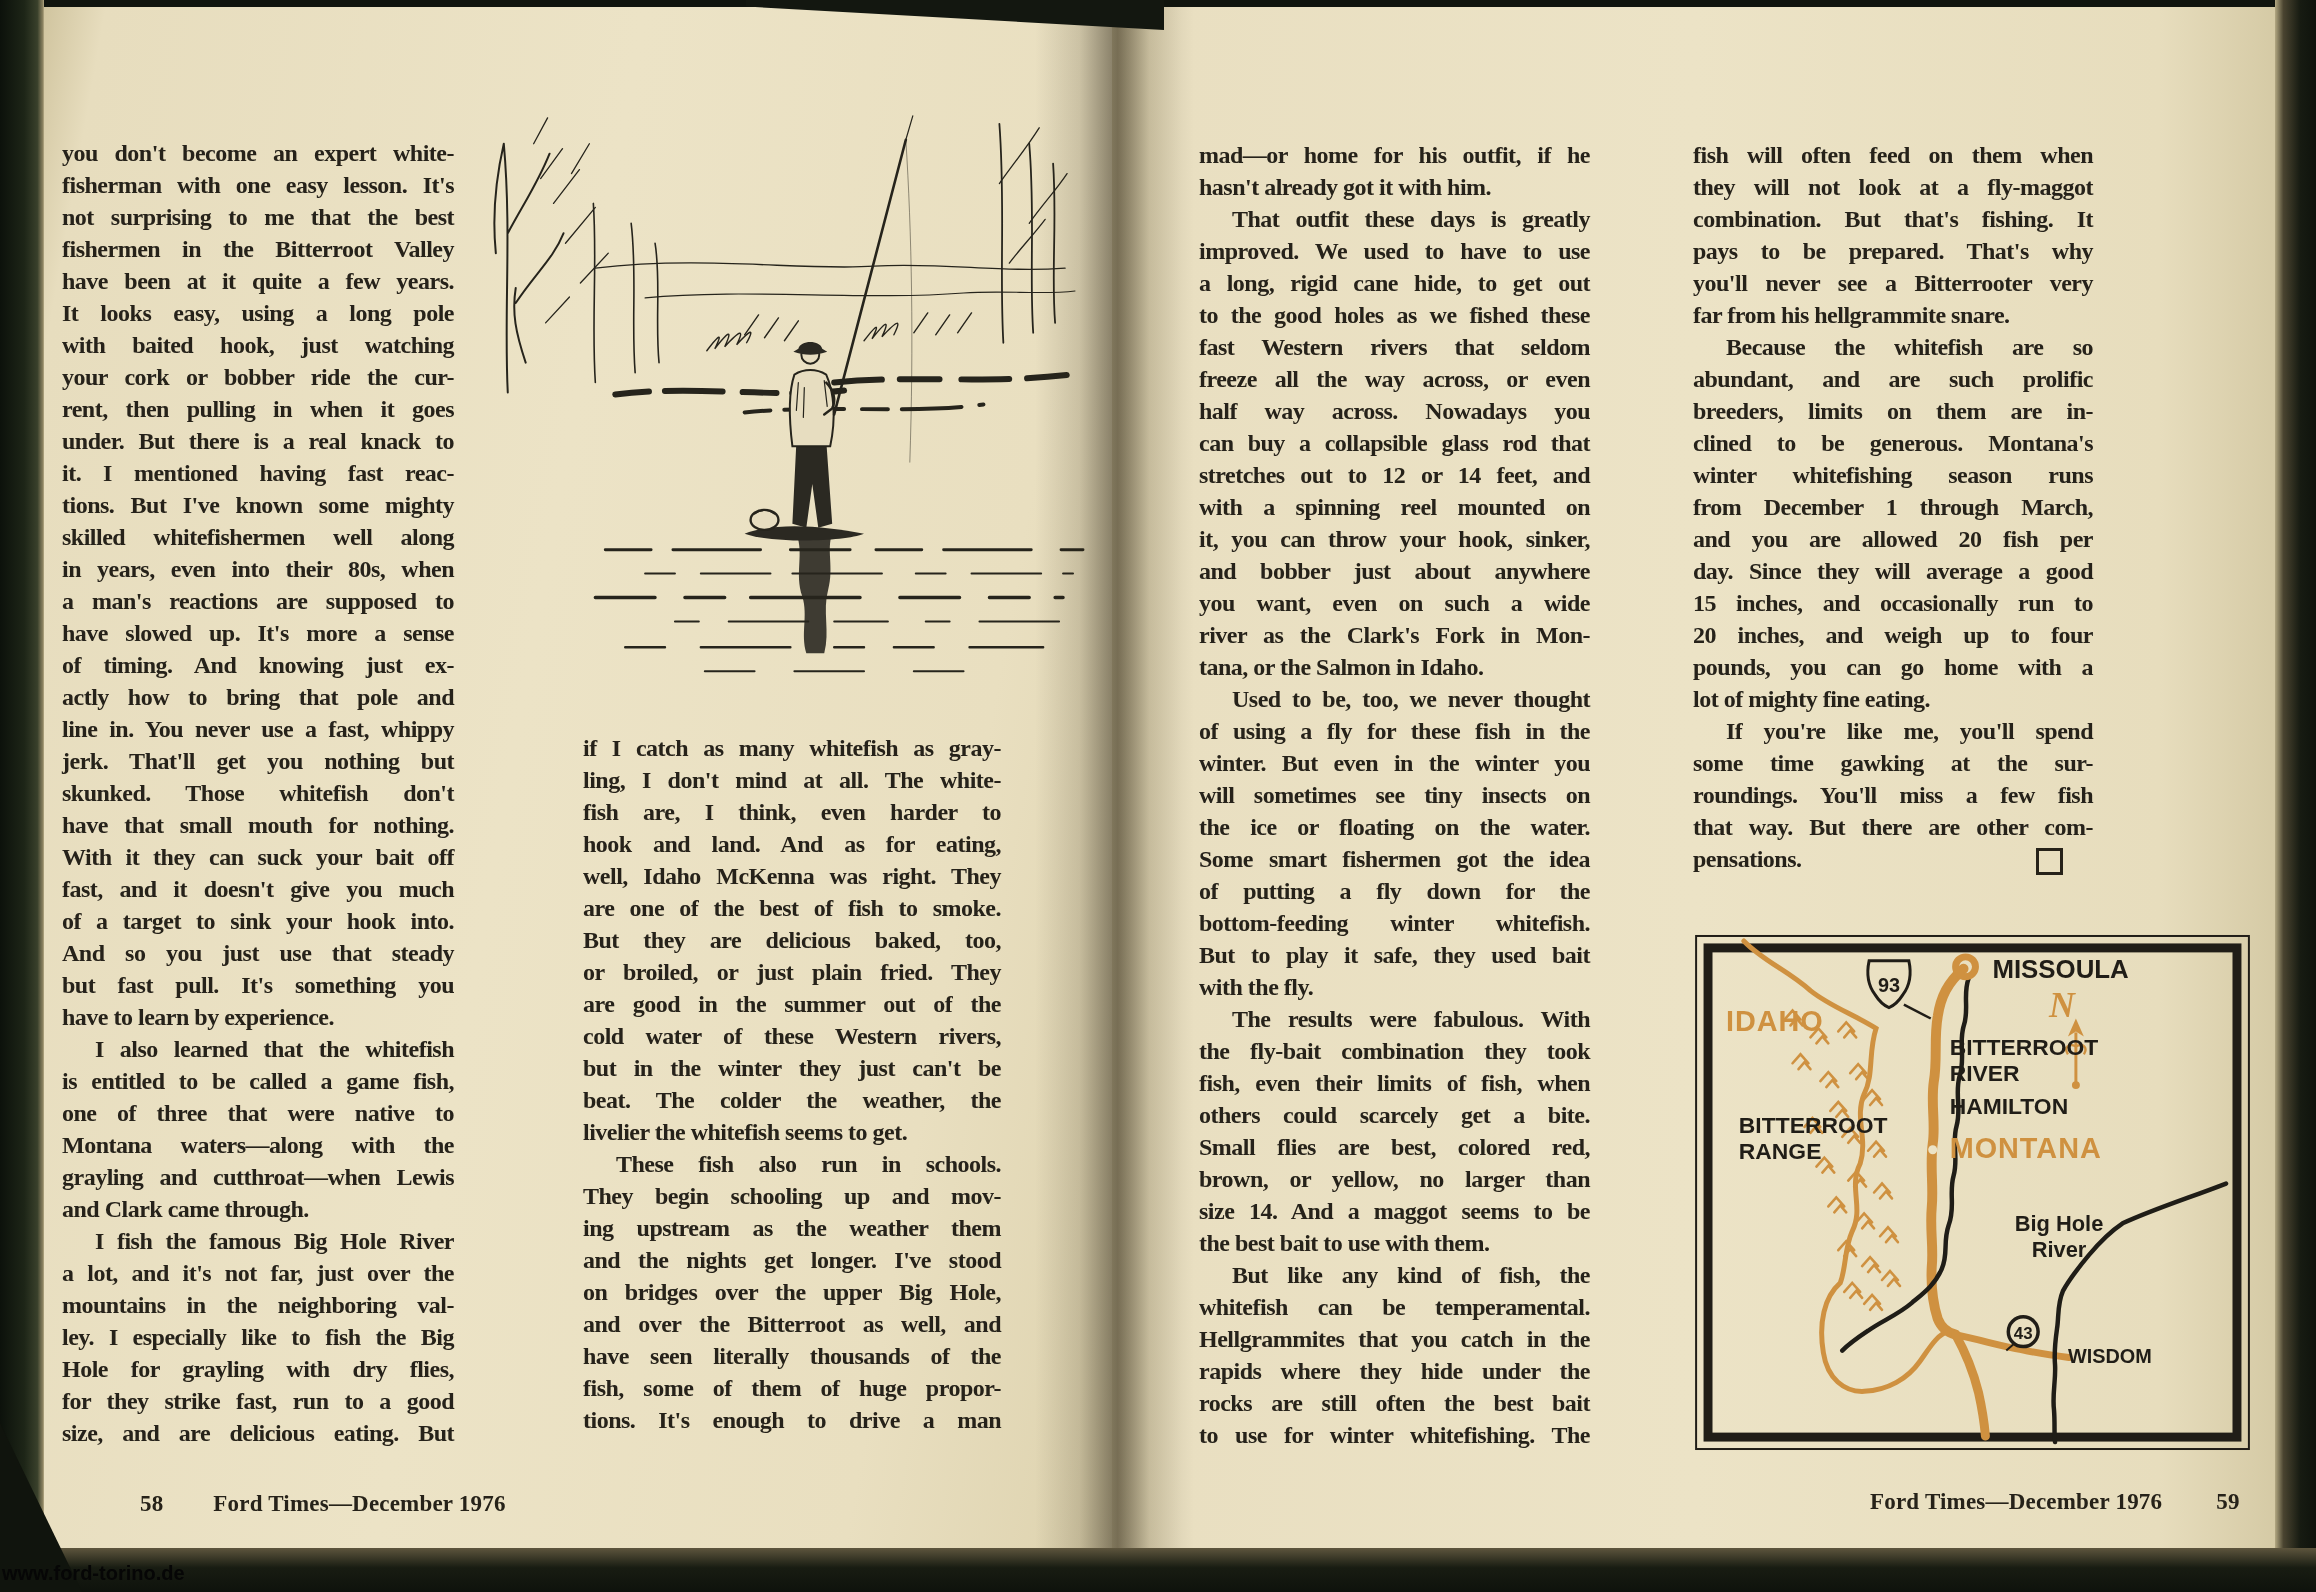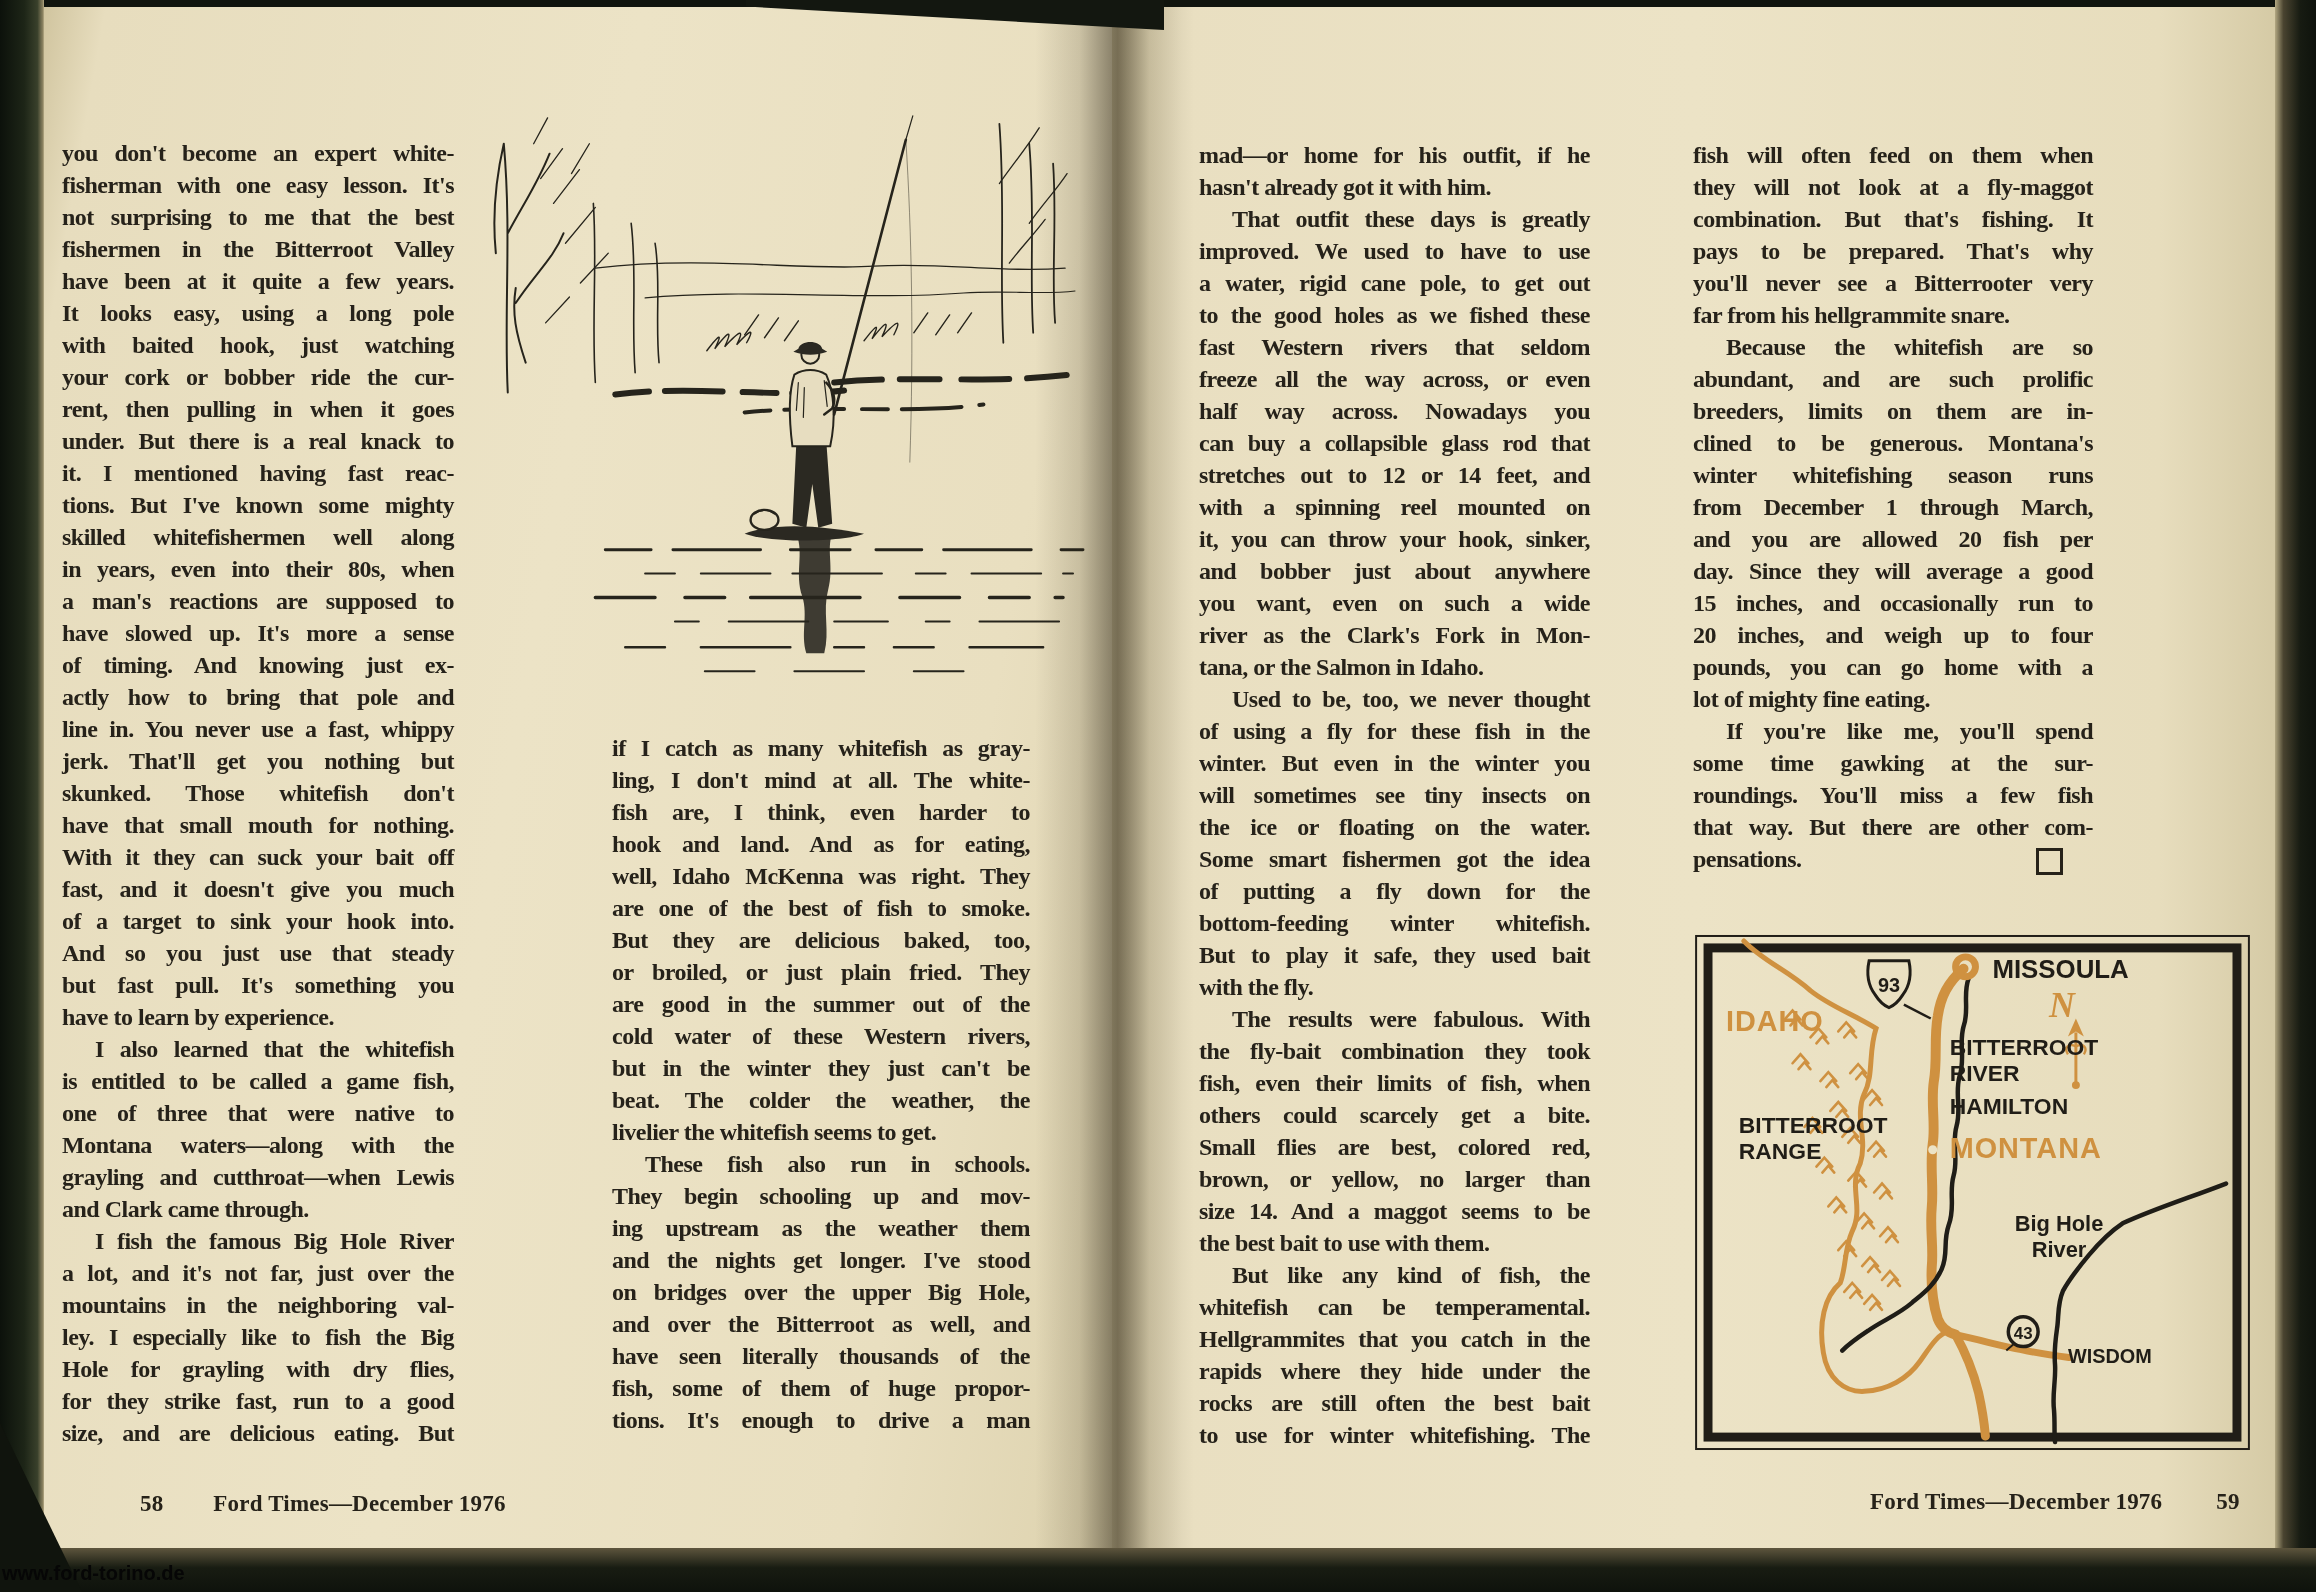--- a/index.html
+++ b/index.html
@@ -81,21 +81,21 @@
         <div class="ln">grayling and cutthroat—when Lewis</div>
         <div class="ln end">and Clark came through.</div>
         <div class="ln ind">I fish the famous Big Hole River</div>
         <div class="ln">a lot, and it's not far, just over the</div>
         <div class="ln">mountains in the neighboring val-</div>
         <div class="ln">ley. I especially like to fish the Big</div>
         <div class="ln">Hole for grayling with dry flies,</div>
         <div class="ln">for they strike fast, run to a good</div>
         <div class="ln">size, and are delicious eating. But</div>
       </div>
-    <div class="col" style="left:572px;top:732px;width:418px">
+    <div class="col" style="left:543px;top:732px;width:418px">
         <div class="ln">if I catch as many whitefish as gray-</div>
         <div class="ln">ling, I don't mind at all. The white-</div>
         <div class="ln">fish are, I think, even harder to</div>
         <div class="ln">hook and land. And as for eating,</div>
         <div class="ln">well, Idaho McKenna was right. They</div>
         <div class="ln">are one of the best of fish to smoke.</div>
         <div class="ln">But they are delicious baked, too,</div>
         <div class="ln">or broiled, or just plain fried. They</div>
         <div class="ln">are good in the summer out of the</div>
         <div class="ln">cold water of these Western rivers,</div>
@@ -171,21 +171,21 @@
       <span class="ftitle" style="margin-left:44px">Ford Times—December 1976</span>
     </div>
   </div>
 
   <div class="page page-right">
     <div class="col" style="left:87px;top:139px;width:391px">
         <div class="ln">mad—or home for his outfit, if he</div>
         <div class="ln end">hasn't already got it with him.</div>
         <div class="ln ind">That outfit these days is greatly</div>
         <div class="ln">improved. We used to have to use</div>
-        <div class="ln">a water, rigid cane pole, to get out</div>
+        <div class="ln">a long, rigid cane hide, to get out</div>
         <div class="ln">to the good holes as we fished these</div>
         <div class="ln">fast Western rivers that seldom</div>
         <div class="ln">freeze all the way across, or even</div>
         <div class="ln">half way across. Nowadays you</div>
         <div class="ln">can buy a collapsible glass rod that</div>
         <div class="ln">stretches out to 12 or 14 feet, and</div>
         <div class="ln">with a spinning reel mounted on</div>
         <div class="ln">it, you can throw your hook, sinker,</div>
         <div class="ln">and bobber just about anywhere</div>
         <div class="ln">you want, even on such a wide</div>

